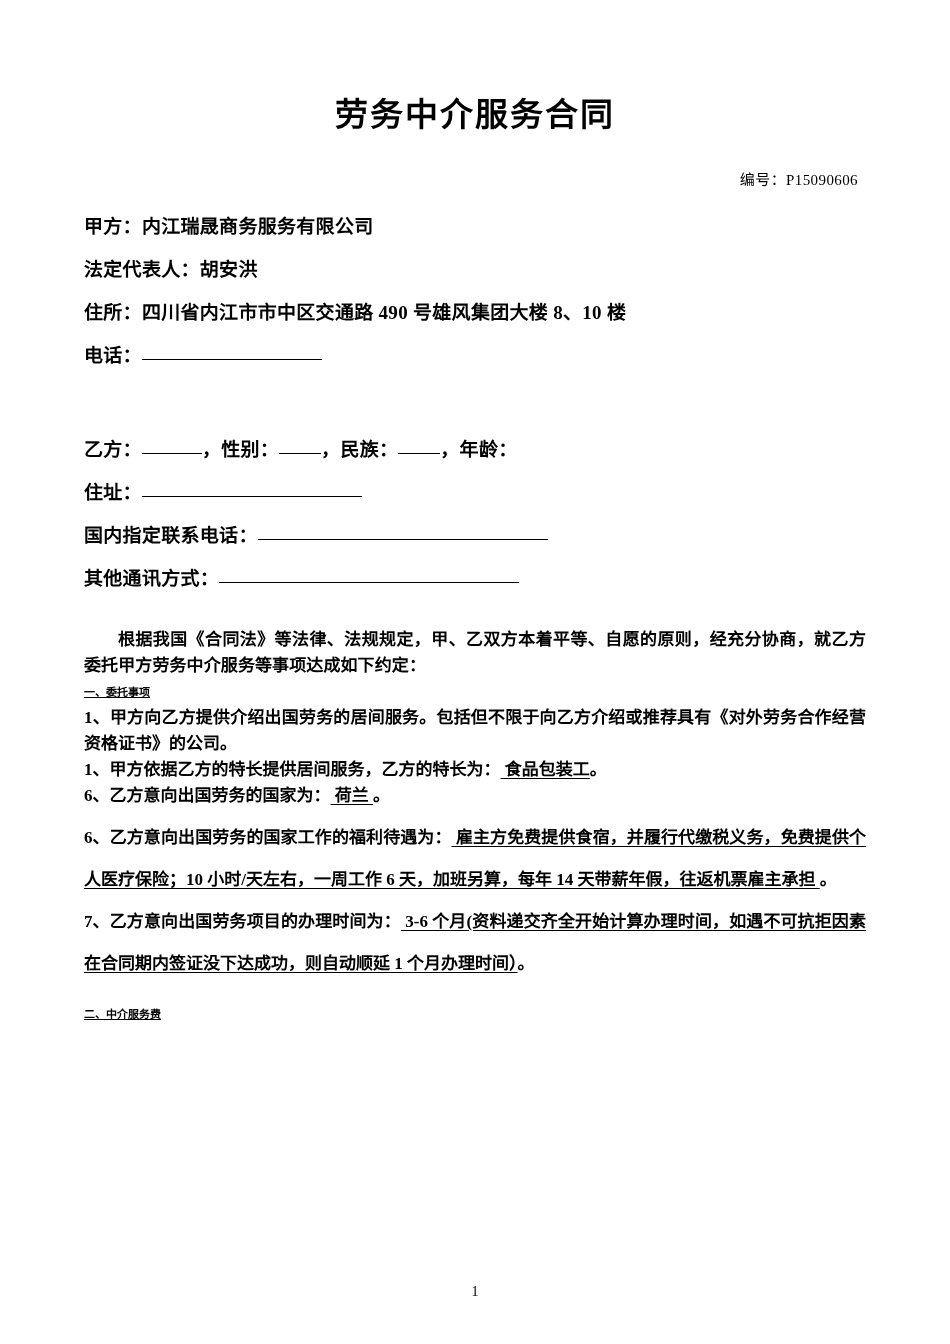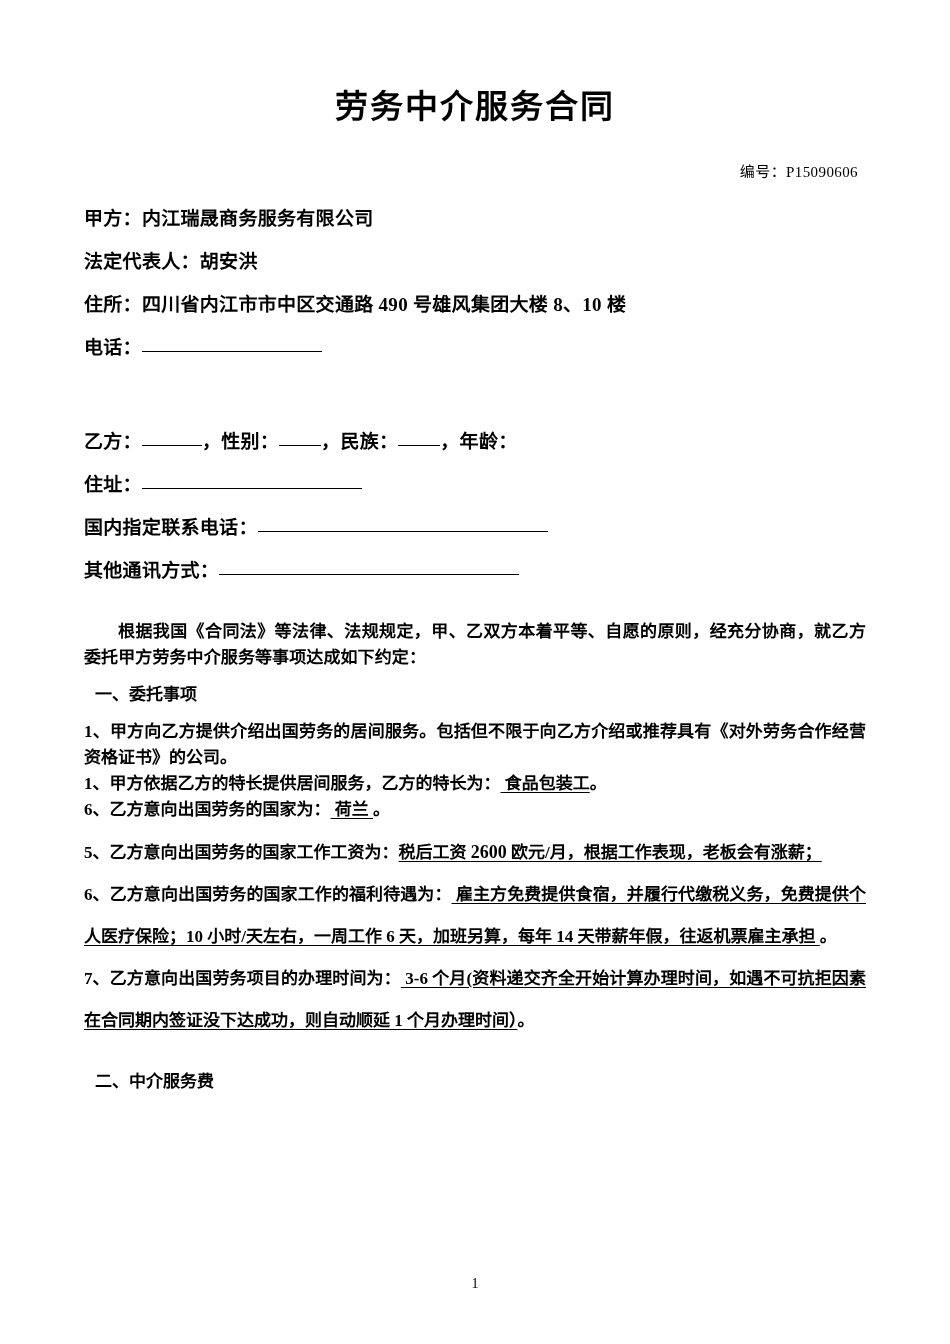--- a/index.html
+++ b/index.html
@@ -24,21 +24,21 @@
     box-sizing: border-box;
     padding: 0 84px;
   }
 
   
   .doc-title {
     text-align: center;
     font-size: 33px;
     font-weight: 700;
     letter-spacing: 2px;
-    margin: 0;
+    margin: 8px;
     padding-top: 88px;
     line-height: 1.2;
     font-family: "Liberation Serif", "DejaVu Serif", serif;
   }
 
   
   .doc-number {
     text-align: right;
     font-size: 15px;
     margin-top: 32px;
@@ -89,24 +89,25 @@
     line-height: 26px;
     margin: 0;
     letter-spacing: 0.1px;
     text-align: justify;
   }
   .intro {
     margin-top: 27px;
     text-indent: 2em;
   }
   .section-heading {
-    font-size: 17px;
+    font-size: 11px;
     font-weight: 700;
     line-height: 26px;
-    margin: 11px;
+    margin: 0;
+    text-decoration: underline;
   }
   .clause {
     font-size: 17px;
     font-weight: 700;
     line-height: 26px;
     margin: 0;
     text-align: justify;
   }
   .clause.loose {
     line-height: 42px;
@@ -198,23 +199,20 @@
   <p class="clause">
     <span>1、甲方依据乙方的特长提供居间服务，乙方的特长为：</span><span class="u"> 食品包装工</span><span>。</span>
   </p>
 
   <p class="clause">
     <span>6、乙方意向出国劳务的国家为：</span><span class="u">  荷兰  </span><span>。</span>
   </p>
 
   <div class="gap-sm"></div>
 
-  <p class="clause loose">
-    <span>5、乙方意向出国劳务的国家工作工资为：</span><span class="u">税后工资 </span><span class="u-strong">2600</span><span class="u"> 欧元/月，根据工作表现，老板会有涨薪；</span>
-  </p>
 
   <p class="clause loose">
     <span>6、乙方意向出国劳务的国家工作的福利待遇为：</span><span class="u"> 雇主方免费提供食宿，并履行代缴税义务，免费提供个人医疗保险；10 小时/天左右，一周工作 6 天，加班另算，每年 14 天带薪年假，往返机票雇主承担 </span><span>。</span>
   </p>
 
   <p class="clause loose">
     <span>7、乙方意向出国劳务项目的办理时间为：</span><span class="u"> 3-6 个月(资料递交齐全开始计算办理时间，如遇不可抗拒因素在合同期内签证没下达成功，则自动顺延 1 个月办理时间）</span><span>。</span>
   </p>
 
   <div class="gap-md"></div>

